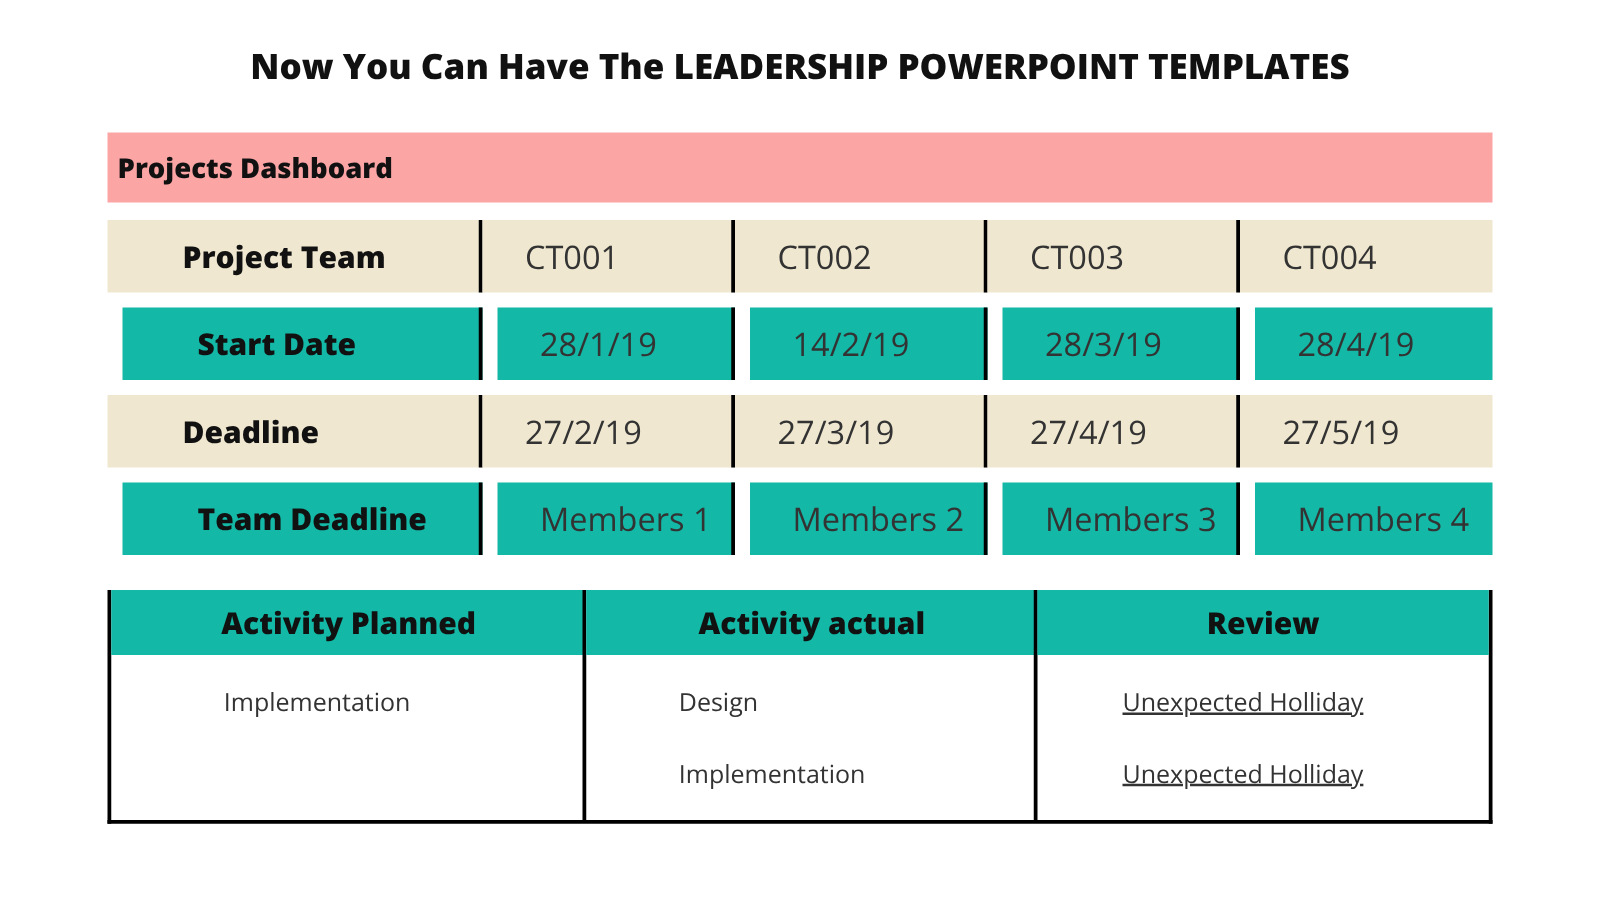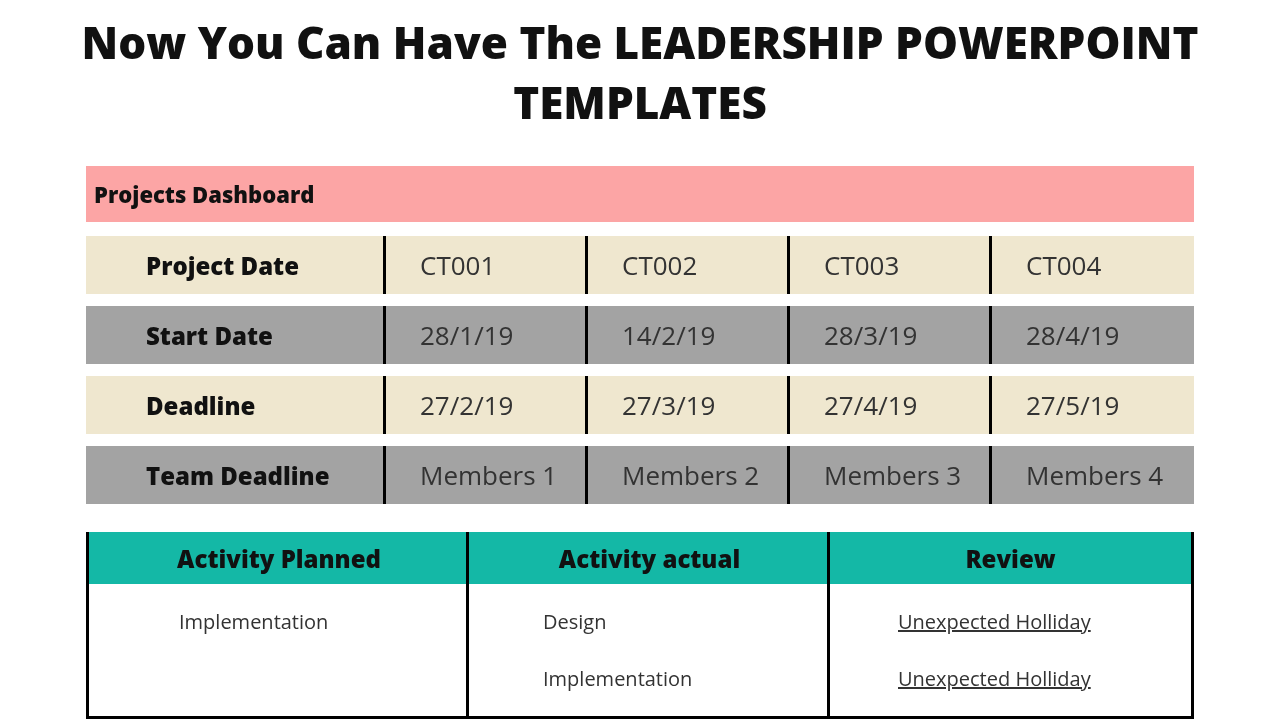--- a/index.html
+++ b/index.html
@@ -10,24 +10,24 @@
     background: #ffffff;
     color: #111;
   }
   .slide {
     width: 1280px;
     height: 720px;
     position: relative;
     padding: 0;
   }
   .title {
-    font-size: 44px;
+    font-size: 28px;
     font-weight: 800;
     text-align: center;
-    padding-top: 12px;
+    padding-top: 34px;
   }
   .content {
     margin: 34px 86px 0 86px;
   }
   .dash-header {
     background: #fca5a5;
     height: 56px;
     display: flex;
     align-items: center;
     padding-left: 8px;
@@ -47,21 +47,21 @@
     font-size: 26px;
     padding-left: 34px;
     position: relative;
   }
   .row-label {
     padding-left: 60px;
     font-weight: 800;
     font-size: 24px;
   }
   .row-odd .cell { background: #efe7cf; }
-  .row-even .cell { background: #a3a3a3; }
+  .row-even .cell { background: #14b8a6; margin-left: 12px; }
   .data-cell { color: #333; }
   .divider-right::after {
     content: "";
     position: absolute;
     right: 0;
     top: 0;
     bottom: 0;
     width: 3px;
     background: #000;
   }
@@ -111,21 +111,21 @@
 
 <div class="slide">
   <div class="title">Now You Can Have The LEADERSHIP POWERPOINT TEMPLATES</div>
 
   <div class="content">
     <div class="dash-header">Projects Dashboard</div>
 
     <div class="grid">
 
       <div class="row row-odd">
-        <div class="cell row-label divider-right">Project Date</div>
+        <div class="cell row-label divider-right">Project Team</div>
         <div class="cell data-cell divider-right">CT001</div>
         <div class="cell data-cell divider-right">CT002</div>
         <div class="cell data-cell divider-right">CT003</div>
         <div class="cell data-cell">CT004</div>
       </div>
 
       <div class="row gap-row"><div class="cell"></div><div class="cell"></div><div class="cell"></div><div class="cell"></div><div class="cell"></div></div>
 
       <div class="row row-even">
         <div class="cell row-label divider-right">Start Date</div>

